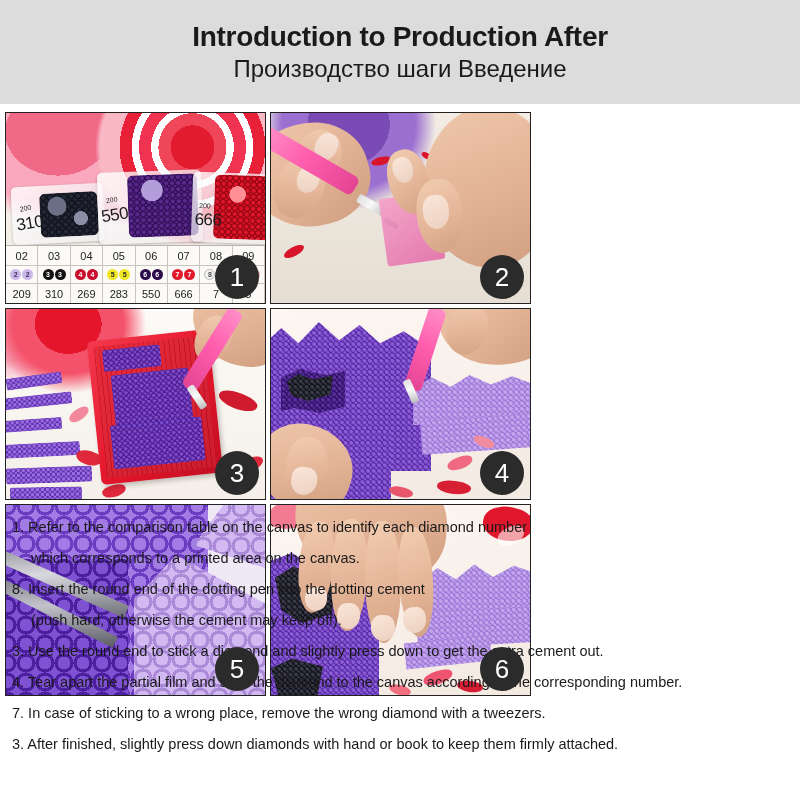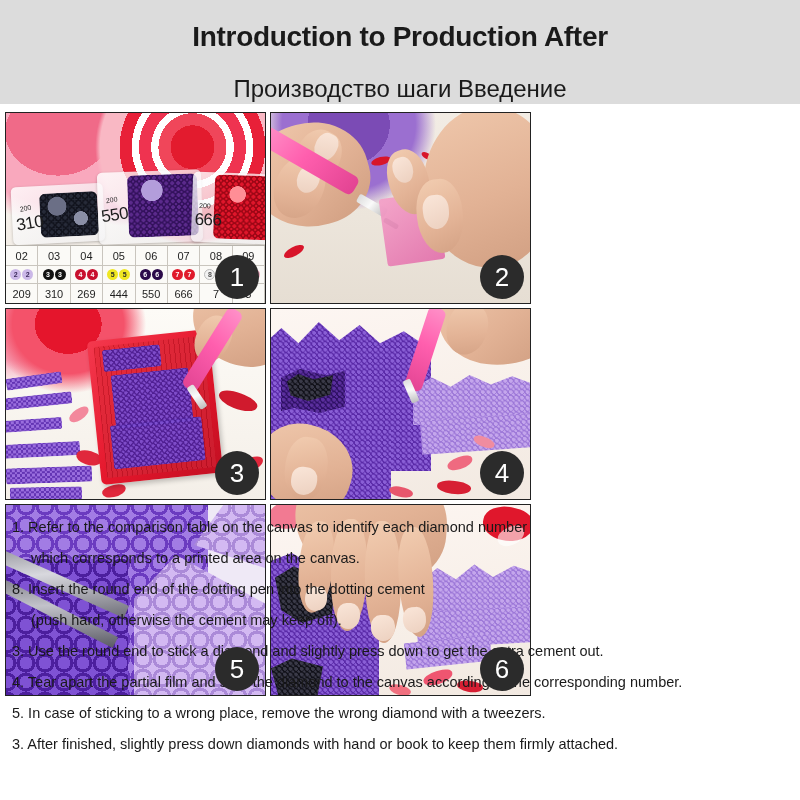--- a/index.html
+++ b/index.html
@@ -28,21 +28,21 @@
     color: #1a1a1a;
     letter-spacing: -0.3px;
     line-height: 34px;
     white-space: nowrap;
   }
   .title-ru {
     font-size: 24px;
     font-weight: 400;
     color: #1a1a1a;
     line-height: 30px;
-    margin-top: 20px;
+    margin-top: 0;
     white-space: nowrap;
   }
 
   
   .grid {
     position: absolute;
     top: 112px;
     left: 5px;
     width: 790px;
     display: flex;
@@ -369,21 +369,21 @@
                 <span class="dot" style="background: rgb(200, 16, 46); color: rgb(255, 255, 255);">4</span>
               </div>
               <div class="ch-n">269</div>
             </div>
             <div class="chart-col">
               <div class="ch-h">05</div>
               <div class="ch-c">
                 <span class="dot" style="background: rgb(239, 231, 34); color: rgb(42, 42, 42);">5</span>
                 <span class="dot" style="background: rgb(239, 231, 34); color: rgb(42, 42, 42);">5</span>
               </div>
-              <div class="ch-n">444</div>
+              <div class="ch-n">283</div>
             </div>
             <div class="chart-col">
               <div class="ch-h">06</div>
               <div class="ch-c">
                 <span class="dot" style="background: rgb(43, 10, 74); color: rgb(255, 255, 255);">6</span>
                 <span class="dot" style="background: rgb(43, 10, 74); color: rgb(255, 255, 255);">6</span>
               </div>
               <div class="ch-n">550</div>
             </div>
             <div class="chart-col">
@@ -554,17 +554,17 @@
 
   </div>
 
   <div class="instructions" id="instructions">
       <div class="inst-line">1. Refer to the comparison table on the canvas to identify each diamond number</div>
       <div class="inst-line cont">which corresponds to a printed area on the canvas.</div>
       <div class="inst-line">8. Insert the round end of the dotting pen into the dotting cement</div>
       <div class="inst-line cont">(push hard, otherwise the cement may keep off).</div>
       <div class="inst-line">3. Use the round end to stick a diamond and slightly press down to get the extra cement out.</div>
       <div class="inst-line">4. Tear apart the partial film and stick the diamond to the canvas according to the corresponding number.</div>
-      <div class="inst-line">5. In case of sticking to a wrong place, remove the wrong diamond with a tweezers.</div>
+      <div class="inst-line">7. In case of sticking to a wrong place, remove the wrong diamond with a tweezers.</div>
       <div class="inst-line">3. After finished, slightly press down diamonds with hand or book to keep them firmly attached.</div>
     </div>
 
 </div>
 
 </body></html>

